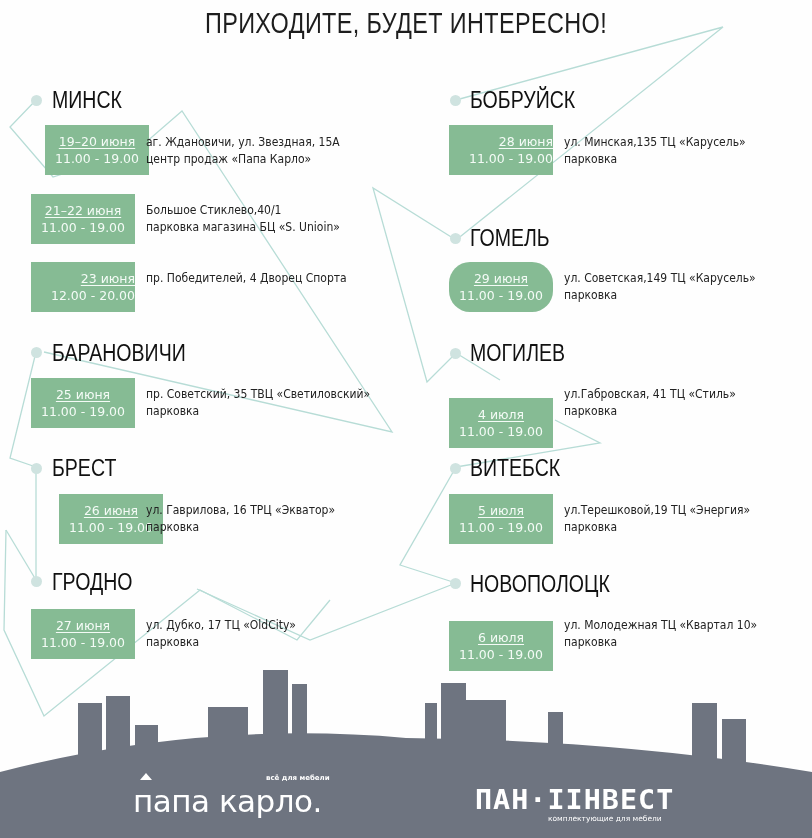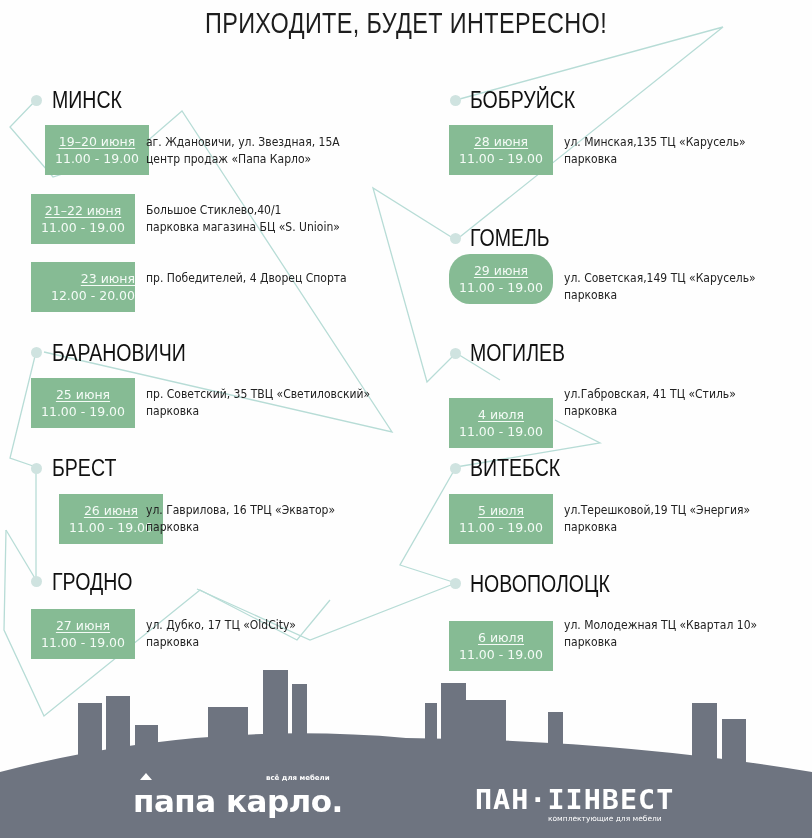--- a/index.html
+++ b/index.html
@@ -38,21 +38,21 @@
     .datebox .t { display: block; }
     .addr {
       position: absolute; z-index: 3;
       font-family: "DejaVu Sans", sans-serif; font-size: 12px; color: #222;
       line-height: 17px; white-space: nowrap;
       transform: scaleX(0.9); transform-origin: left top;
     }
     .skyline { position: absolute; left: 0; top: 660px; width: 812px; height: 178px; z-index: 2; }
     .logo1 {
       position: absolute; left: 133px; top: 783px; z-index: 4; color: #fff;
-      font-family: "DejaVu Sans", sans-serif; font-weight: bold; font-size: 31px;
+      font-family: "DejaVu Sans", sans-serif; font-weight: normal; font-size: 31px;
       letter-spacing: -0.5px; white-space: nowrap;
     }
     .logo1-hat {
       position: absolute; left: 140px; top: 773px; z-index: 4; width: 0; height: 0;
       border-left: 6px solid transparent; border-right: 6px solid transparent;
       border-bottom: 7px solid #fff;
     }
     .logo1-tag {
       position: absolute; left: 266px; top: 774px; z-index: 4; color: #fff;
       font-family: "DejaVu Sans", sans-serif; font-size: 7px; font-weight: bold;
@@ -148,32 +148,32 @@
   <span class="d">27 июня</span>
   <span class="t">11.00 - 19.00</span>
 </div>
 <div class="addr" style="left:146px;top:617px;">
   <div>ул. Дубко, 17 ТЦ «OldCity»</div>
   <div>парковка</div>
 </div>
 
 <div class="dot" style="left:450px;top:95px;"></div>
 <div class="city" style="left:470px;top:87px;">БОБРУЙСК</div>
-<div class="datebox" style="left:449px;top:125px;">
+<div class="datebox" style="left:449px;top:125px;text-align:right;">
   <span class="d">28 июня</span>
   <span class="t">11.00 - 19.00</span>
 </div>
 <div class="addr" style="left:564px;top:134px;">
   <div>ул. Минская,135 ТЦ «Карусель»</div>
   <div>парковка</div>
 </div>
 
 <div class="dot" style="left:450px;top:233px;"></div>
 <div class="city" style="left:470px;top:225px;">ГОМЕЛЬ</div>
-<div class="datebox" style="left:449px;top:254px;border-radius:21px;">
+<div class="datebox" style="left:449px;top:262px;border-radius:21px;">
   <span class="d">29 июня</span>
   <span class="t">11.00 - 19.00</span>
 </div>
 <div class="addr" style="left:564px;top:270px;">
   <div>ул. Советская,149 ТЦ «Карусель»</div>
   <div>парковка</div>
 </div>
 
 <div class="dot" style="left:450px;top:348px;"></div>
 <div class="city" style="left:470px;top:340px;">МОГИЛЕВ</div>

